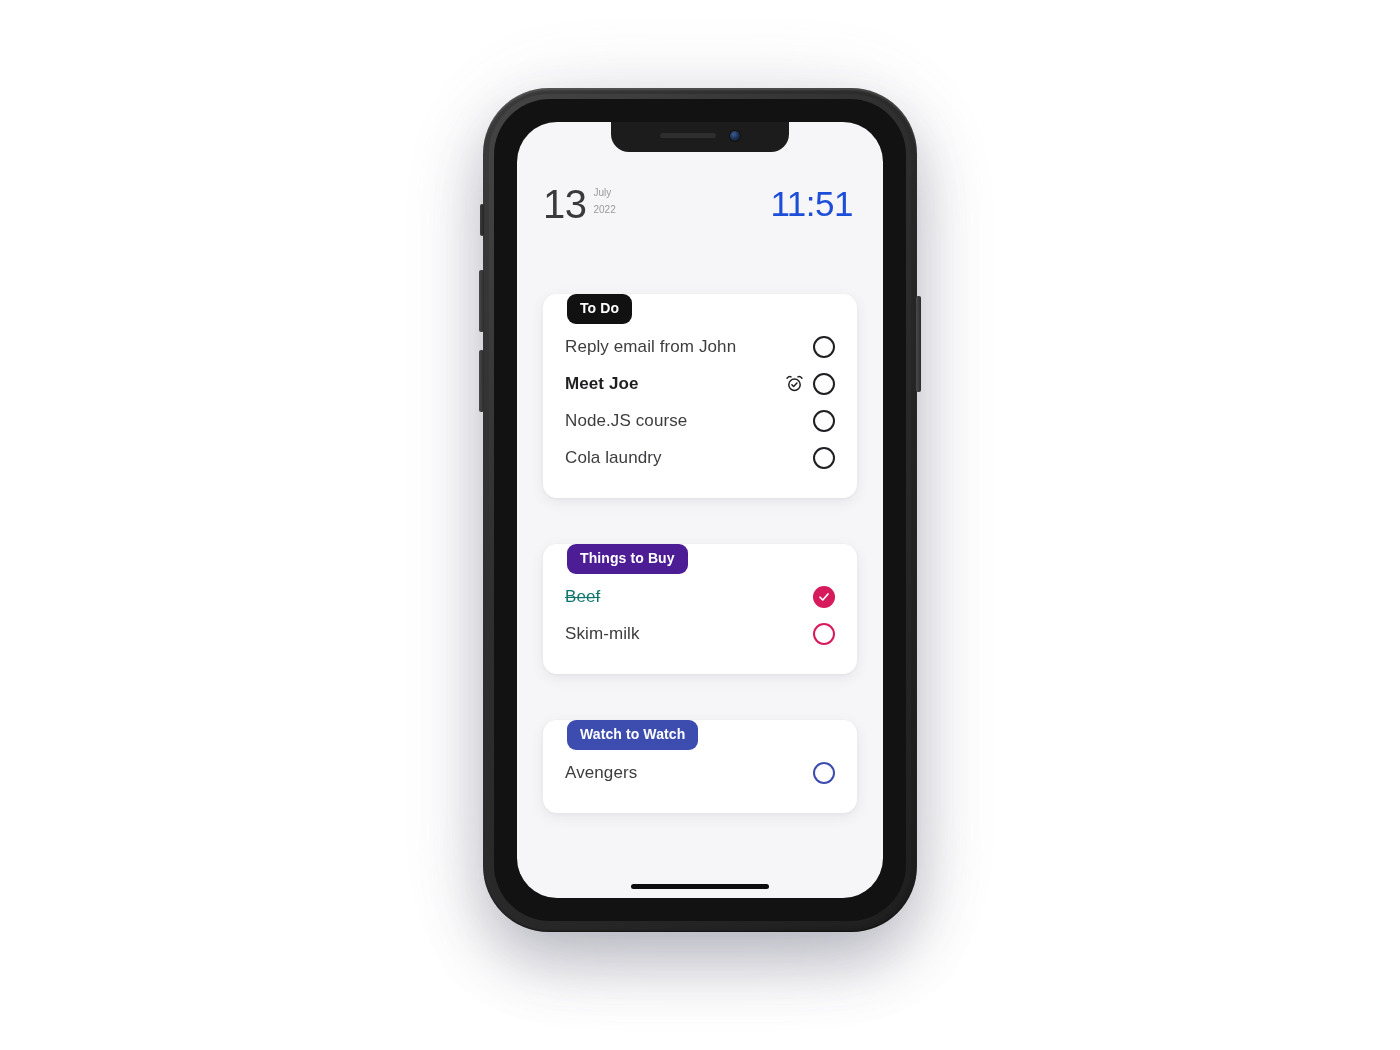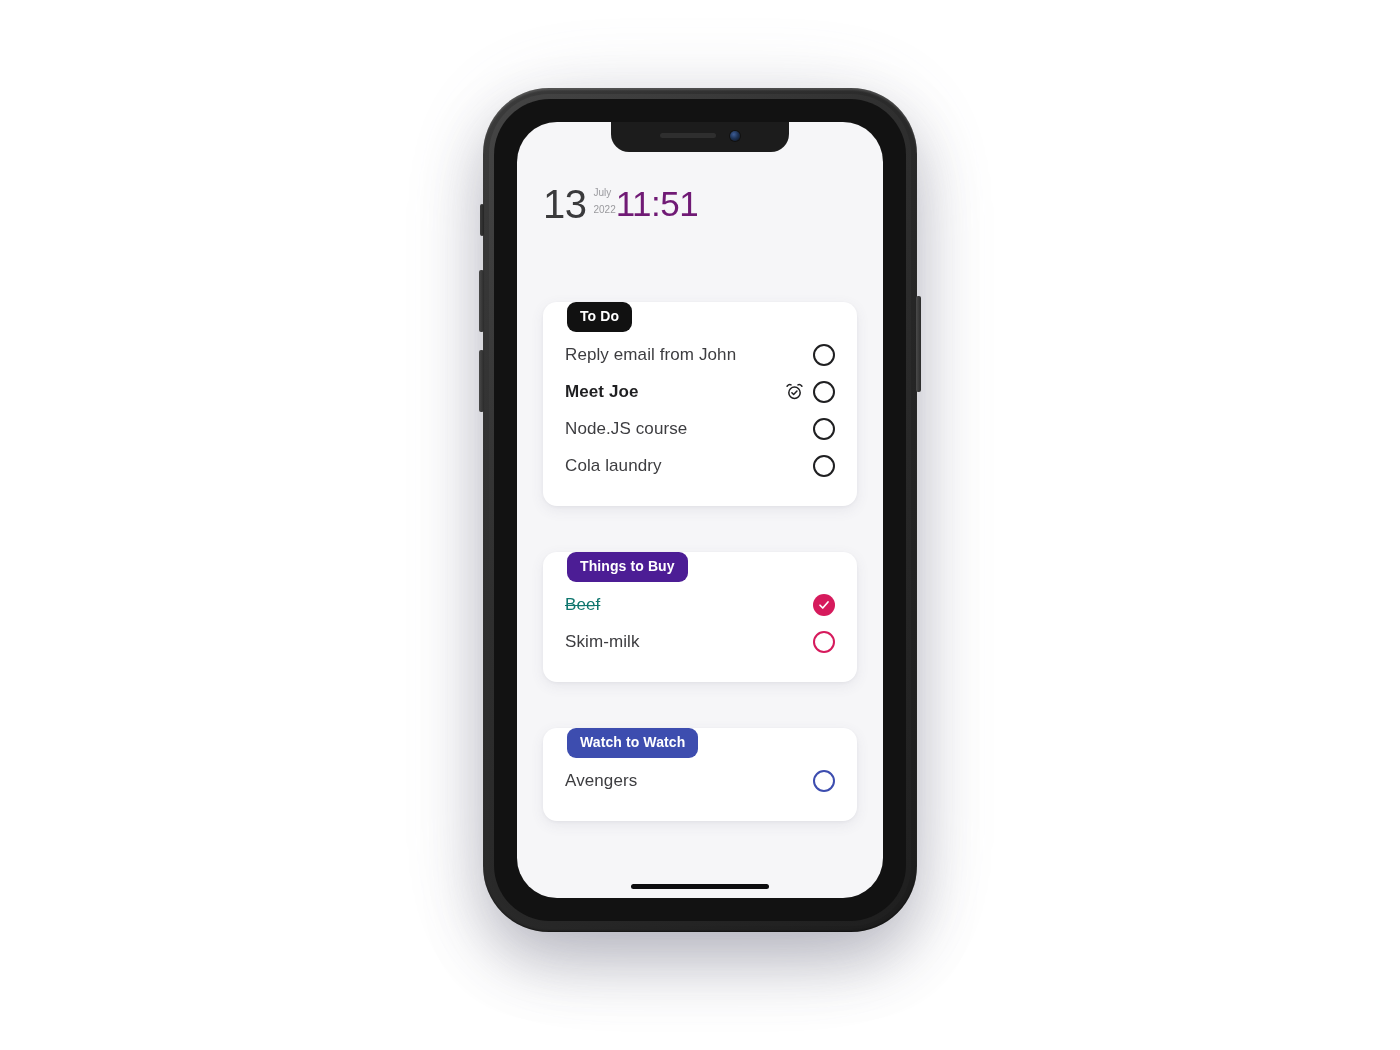--- a/index.html
+++ b/index.html
@@ -123,21 +123,21 @@
 
   
   .header {
     position: absolute;
     left: 0;
     right: 4px;
     top: 62px;
     padding: 0 26px;
     display: flex;
     align-items: flex-start;
-    justify-content: flex-start;
+    justify-content: space-between;
   }
   .date-group {
     display: flex;
     align-items: flex-start;
   }
   .date-day {
     font-size: 40px;
     line-height: 40px;
     color: #3a3a3c;
     letter-spacing: -0.5px;
@@ -147,30 +147,30 @@
     margin-top: 0px;
     display: flex;
     flex-direction: column;
     color: #9a9a9e;
     font-size: 10px;
     line-height: 17px;
   }
   .clock {
     font-size: 35px;
     line-height: 40px;
-    color: #701a75;
+    color: #1d4ed8;
     letter-spacing: -0.5px;
   }
 
   
   .cards {
     position: absolute;
     left: 0;
     right: 0;
-    top: 166px;
+    top: 158px;
     padding: 0 26px;
   }
   .card-wrap {
     position: relative;
     margin-bottom: 46px;
   }
   .card-wrap:last-child { margin-bottom: 0; }
 
   .badge {
     position: absolute;

